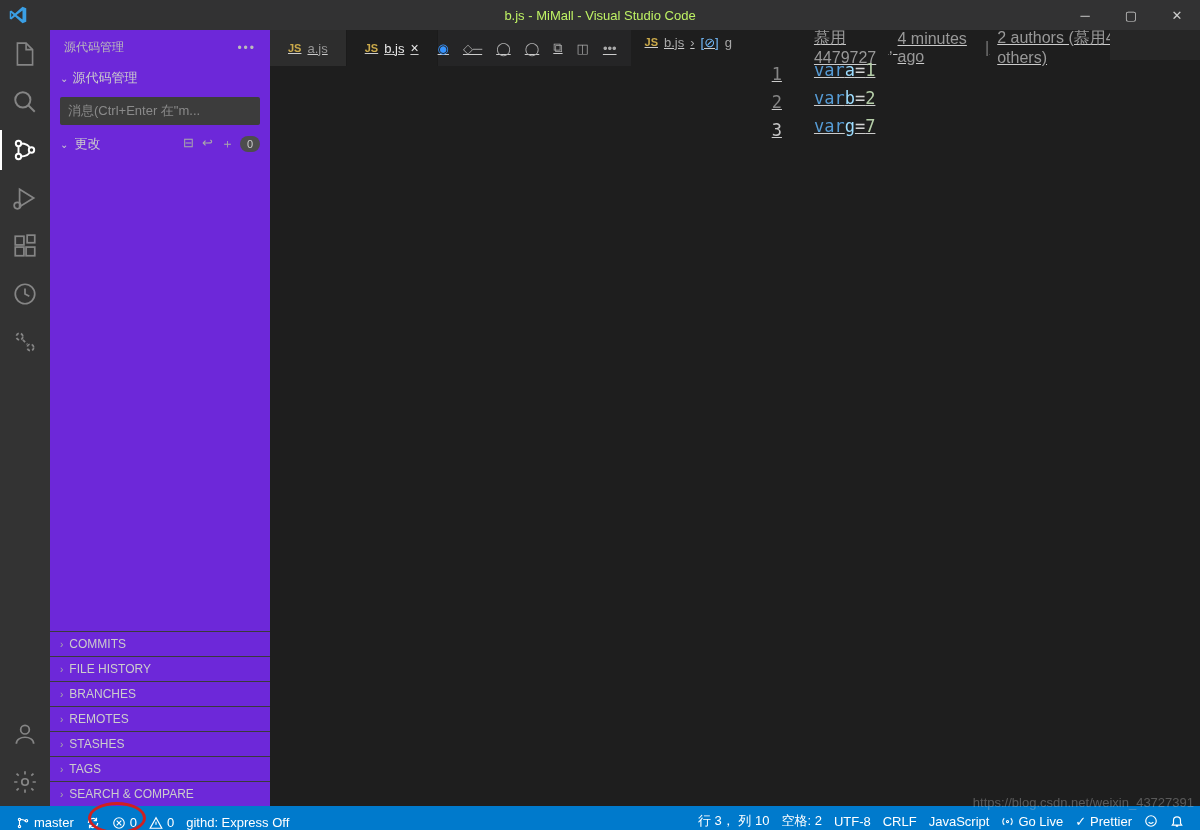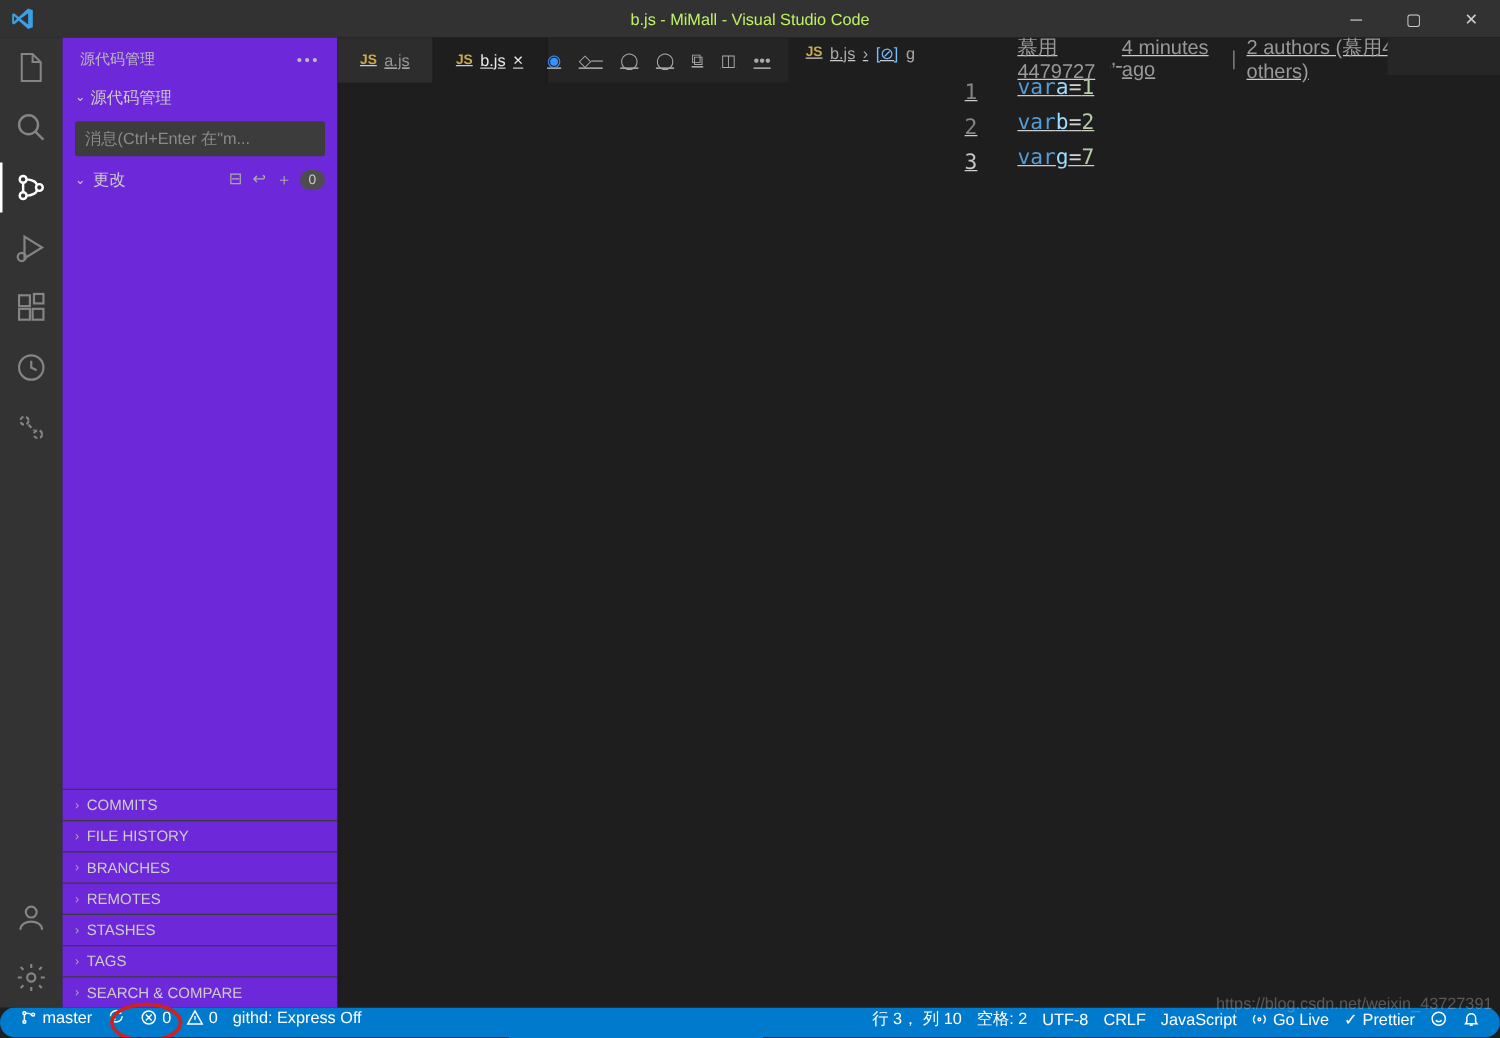--- a/index.html
+++ b/index.html
@@ -73,21 +73,21 @@
   .kw{color:#569cd6;}
   .varname{color:#9cdcfe;}
   .op{color:#d4d4d4;}
   .num{color:#b5cea8;}
   .inline-blame{color:#6e6e6e;font-style:italic;font-size:16px;margin-left:40px;}
   .minimap{position:absolute;right:0;top:0;width:90px;height:100%;background:#1e1e1e;}
   .minimap-thumb{position:absolute;top:0;right:0;width:90px;height:30px;background:rgba(255,255,255,0.04);}
   .hscroll{height:12px;background:#1e1e1e;position:relative;}
   .hscroll-thumb{position:absolute;left:80px;top:2px;height:8px;width:500px;background:#424242;border-radius:0;}
   
-  .statusbar{height:24px;background:#007acc;display:flex;align-items:flex-start;color:#fff;font-size:13px;padding:0 10px;border-radius:12px;}
+  .statusbar{height:24px;background:#007acc;display:flex;align-items:flex-end;color:#fff;font-size:13px;padding:0 10px;}
   .sb-item{padding:0 6px;display:flex;align-items:center;gap:4px;cursor:pointer;}
   .sb-right{margin-left:auto;display:flex;align-items:center;}
   .watermark{position:absolute;right:6px;bottom:20px;color:rgba(200,200,200,0.35);font-size:13px;pointer-events:none;}
   .ellipse{position:absolute;left:88px;bottom:-4px;width:58px;height:32px;border:3px solid #d02020;border-radius:50%;pointer-events:none;}
   svg{display:block;}
 </style>
 </head>
 <body>
 
 <div class="titlebar">

